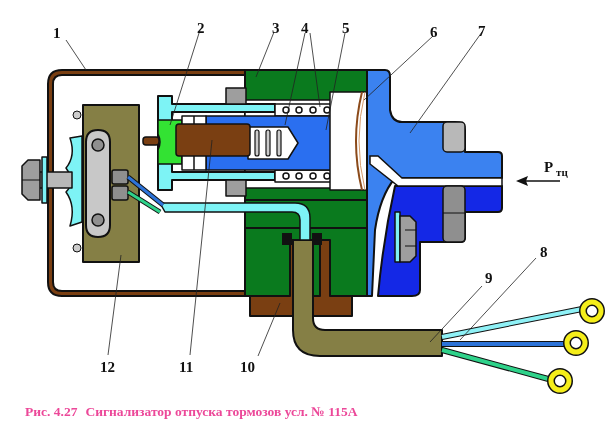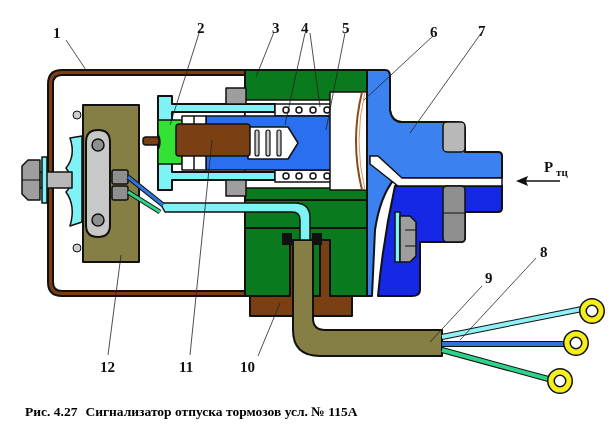--- a/index.html
+++ b/index.html
@@ -2,21 +2,21 @@
 <html><head>
 <meta charset="utf-8">
 <style>
   html, body { margin: 0; padding: 0; background: #ffffff; }
   body { width: 610px; height: 434px; overflow: hidden; position: relative; font-family: "Liberation Serif", "DejaVu Serif", serif; }
   #diagram { position: absolute; left: 0; top: 0; width: 610px; height: 434px; }
   .lbl { font-family: "Liberation Serif", "DejaVu Serif", serif; font-weight: bold; font-size: 15px; fill: #111; }
   .leader { stroke: #222; stroke-width: 0.8; fill: none; }
   .ol { stroke: #111; stroke-width: 2; stroke-linejoin: round; }
   .ol1 { stroke: #111; stroke-width: 1.5; stroke-linejoin: round; }
-  #caption { position: absolute; left: 25px; top: 404px; font-family: "Liberation Serif", "DejaVu Serif", serif; font-weight: bold; font-size: 13.5px; color: #000000; white-space: nowrap; }
+  #caption { position: absolute; left: 25px; top: 404px; font-family: "Liberation Serif", "DejaVu Serif", serif; font-weight: bold; font-size: 13.5px; color: #ec4899; white-space: nowrap; }
   #caption span { margin-right: 8px; }
 </style>
 </head>
 <body>
 
 <svg id="diagram" viewBox="0 0 610 434" xmlns="http://www.w3.org/2000/svg">
 
   <path class="ol" fill="#7a3f12" d="M250,70 L62,70 Q48,70 48,84 L48,282 Q48,296 62,296 L250,296 L250,291 L62,291 Q53,291 53,282 L53,84 Q53,75 62,75 L250,75 Z"></path>
 
   <path class="ol" fill="#0a7a1e" d="M245,70 L370,70 L370,290 L330,290 L330,232 L245,232 L245,295 L330,295 L330,290 L370,290 L370,296 L245,296 L245,232 L245,200 L370,200 Z"></path>

